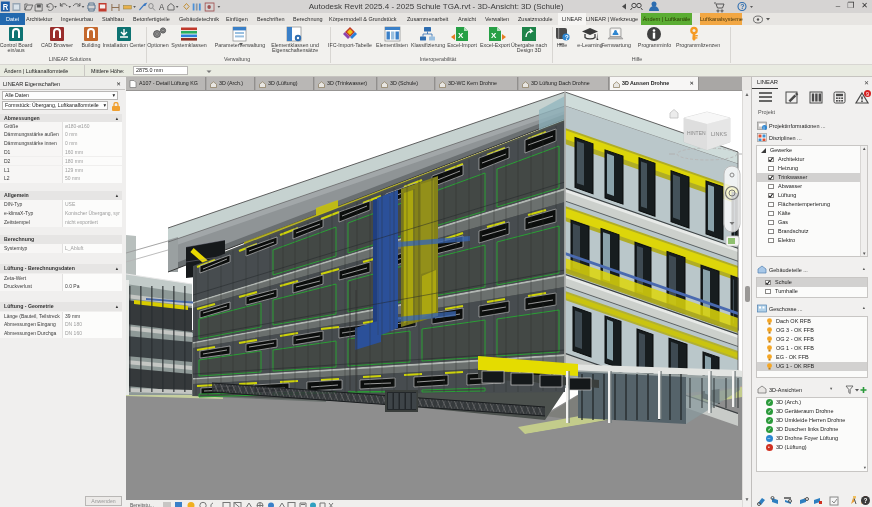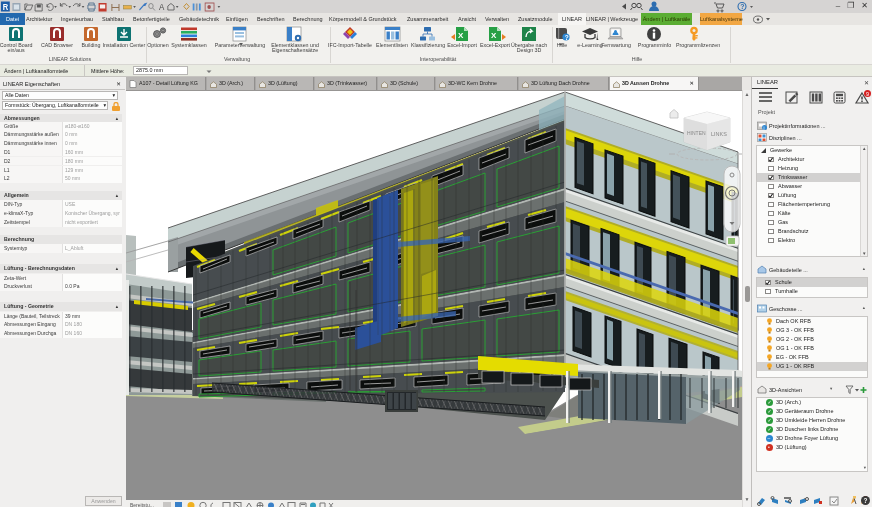--- a/index.html
+++ b/index.html
@@ -52,20 +52,21 @@
 .cb{position:absolute;left:11px;top:1.5px;width:5.5px;height:5.5px;border:1px solid #8a8886;background:#fff;}
 .ckm{position:absolute;left:11px;top:1.5px;width:5.5px;height:5.5px;z-index:2;}
 .bulb{position:absolute;left:9px;top:1px;width:7px;height:7px;}
 .vic{position:absolute;left:9px;top:1px;width:7px;height:7px;border-radius:50%;}
 </style>
 </head>
 <body>
 <div id="app">
 
   <div id="titlebar">
+    <div id="title-text">Autodesk Revit 2025.4 - 2025 Schule TGA.rvt - 3D-Ansicht: 3D (Schule)</div>
     <svg class="abs" style="left:0;top:0" width="222" height="13" viewBox="0 0 250 13" preserveAspectRatio="none">
       <rect x="1" y="1.5" width="10" height="10" fill="#1d5da8"></rect>
         <text x="3" y="10" fill="#fff" font-size="8.5" font-weight="bold">R</text>
       <rect x="14" y="3" width="9" height="8" fill="#98a7b5"></rect>
         <rect x="15.5" y="4.5" width="6" height="5" fill="#d8e2ea"></rect>
       <path d="M28 10 l2.5-5 h6.5 l-2.5 5 z M28 10 v-6 h3" fill="none" stroke="#5a5a5a" stroke-width="0.9"></path>
       <path d="M41 4 h6.5 v7 h-8 v-5.5 z" fill="none" stroke="#5a5a5a" stroke-width="0.9"></path>
         <rect x="41.5" y="4.5" width="4.5" height="3" fill="#5a5a5a"></rect>
       <path d="M53 7 a3.5 3.5 0 1 1 1 2.5 M53 7 v-3 M53 7 h3" fill="none" stroke="#5a5a5a" stroke-width="0.9"></path>
         <path d="M61 6 l1.5 2 1.5-2z" fill="#5a5a5a"></path>

